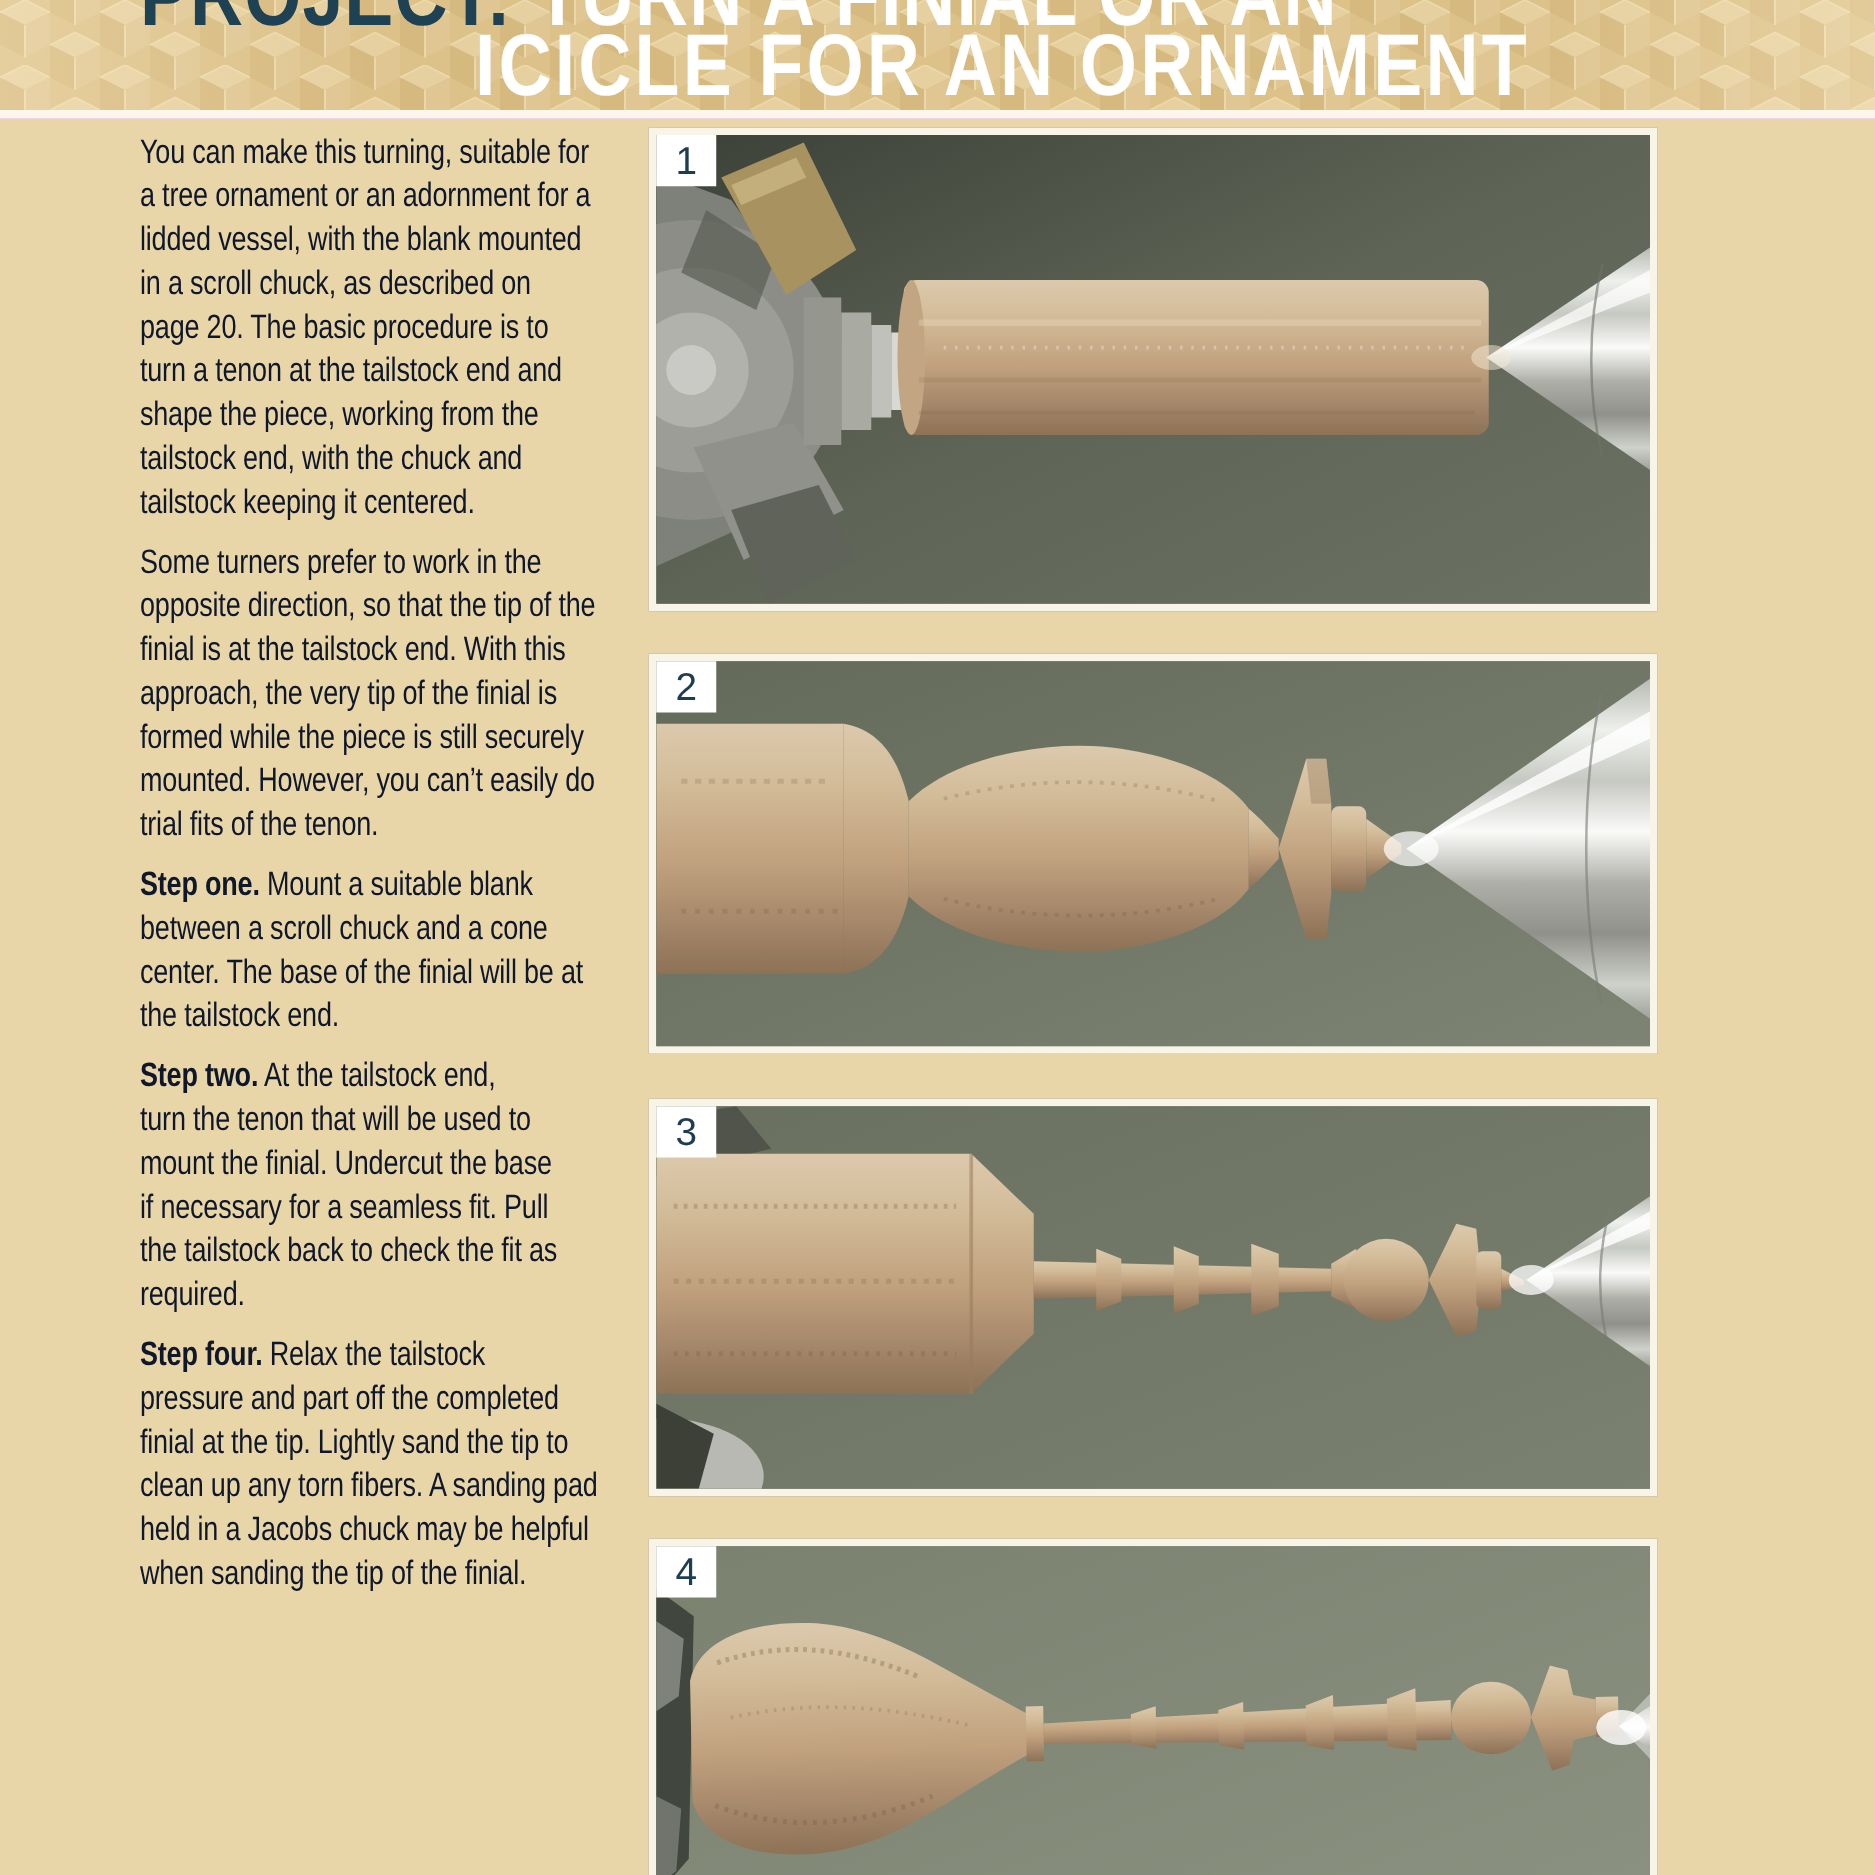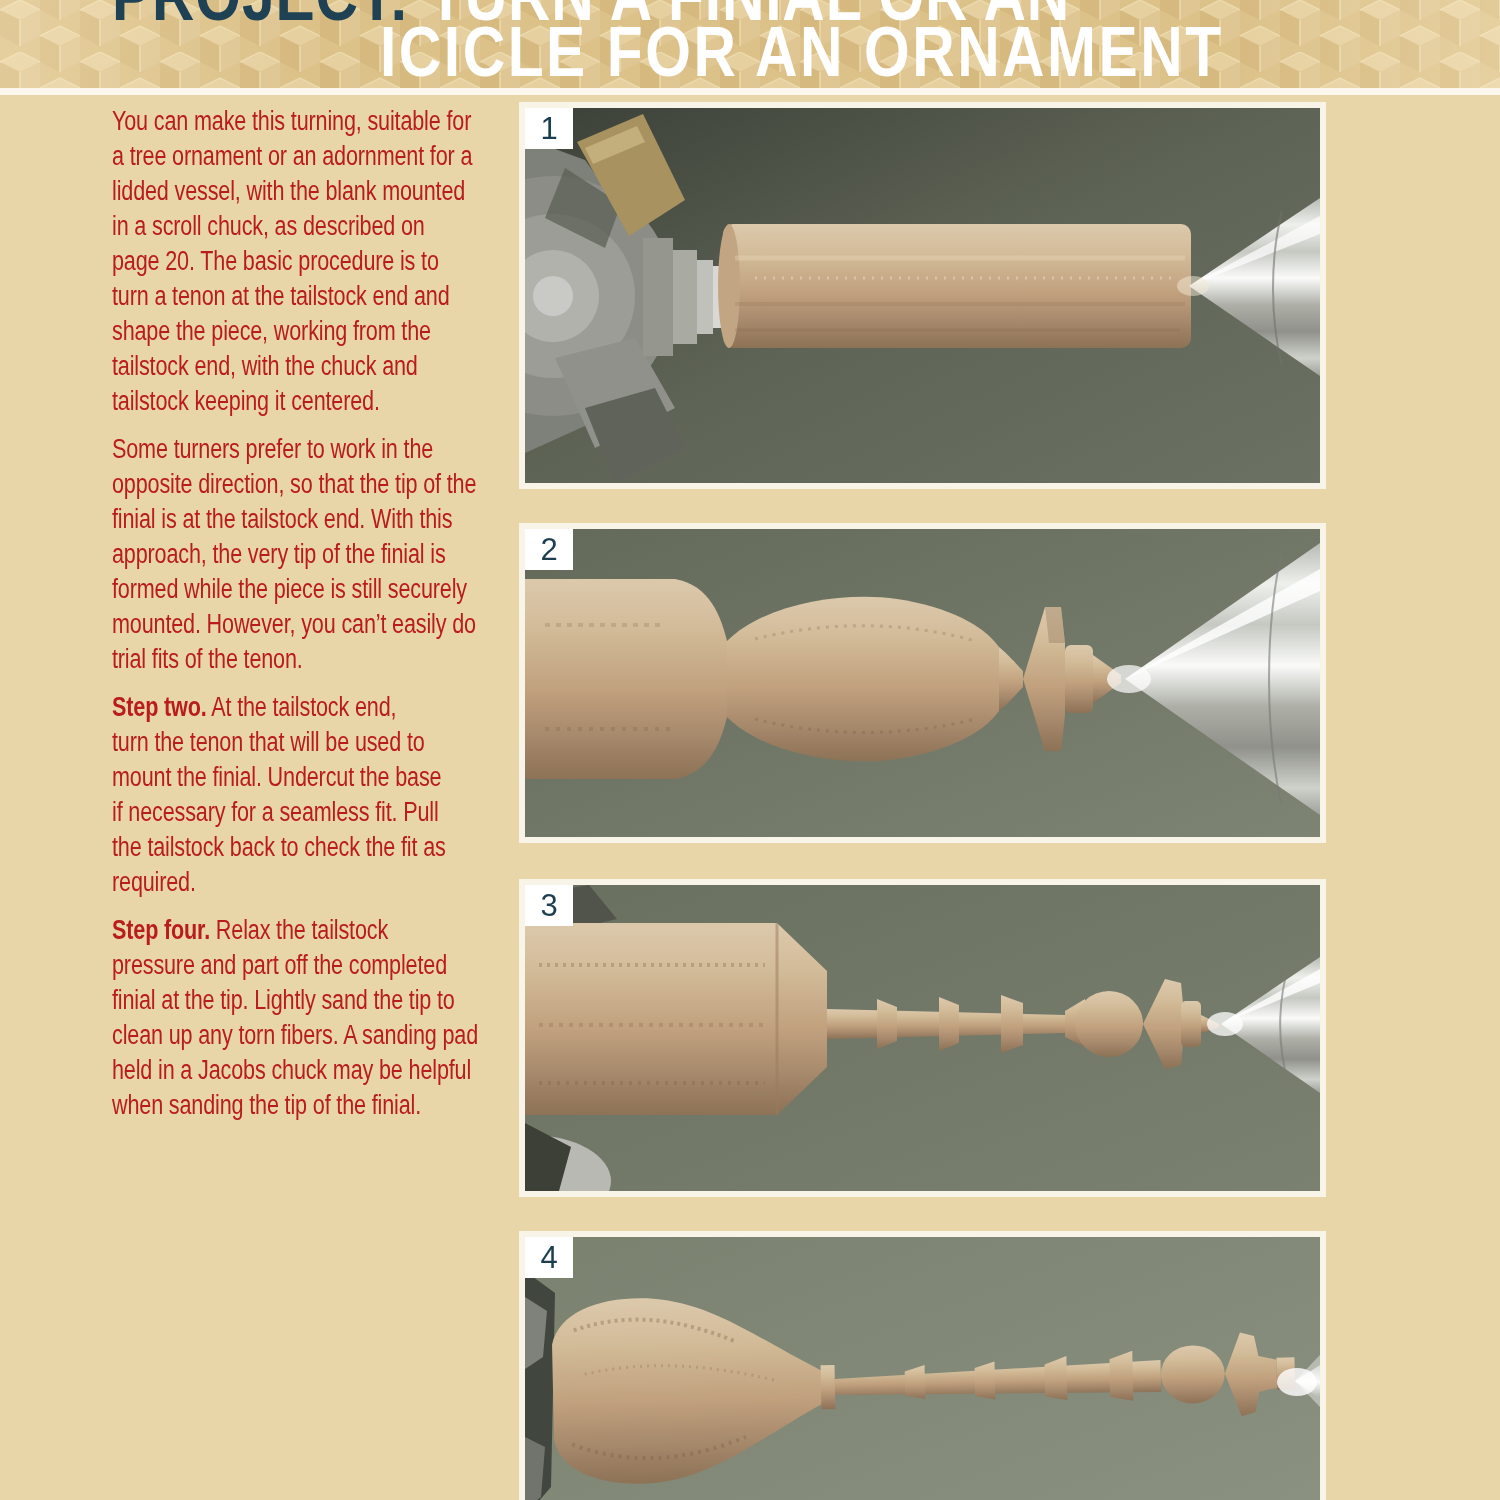--- a/index.html
+++ b/index.html
@@ -13,21 +13,21 @@
     position:absolute;left:0;top:0;width:1500px;height:88px;
     background:#d946ef;border-bottom:7px solid #fbf7ec;overflow:hidden;
   }
   .pattern-svg{position:absolute;left:0;top:0;width:100%;height:100%}
   .title-line{position:absolute;white-space:nowrap;font-weight:bold;transform-origin:0 0;}
   .t1{left:112px;top:-44px;font-size:70px;transform:scaleX(.84);color:#ffffff;letter-spacing:1px}
   .t1 .kicker{color:#1e4254}
   .t1 .rest{margin-left:22px}
   .t2{left:380px;top:12px;font-size:70px;transform:scaleX(.84);color:#ffffff;letter-spacing:3px}
   
-  .article{position:absolute;left:112px;top:104px;width:414px;color:#b91c1c}
+  .article{position:absolute;left:112px;top:104px;width:414px;color:#0f172a}
   .para{margin:0 0 13px 0}
   .bodyline{
     font-size:27px;line-height:35px;letter-spacing:-.2px;
     white-space:pre;transform:scaleX(.8);transform-origin:0 50%;
   }
   .bodyline b{font-weight:bold}
   
   .photo{
     position:absolute;left:519px;width:795px;
     border:6px solid #f8f4e8;background:#666c5c;
@@ -92,20 +92,26 @@
     <div class="para">
       <div class="bodyline">Some turners prefer to work in the</div>
       <div class="bodyline">opposite direction, so that the tip of the</div>
       <div class="bodyline">finial is at the tailstock end. With this</div>
       <div class="bodyline">approach, the very tip of the finial is</div>
       <div class="bodyline">formed while the piece is still securely</div>
       <div class="bodyline">mounted. However, you can’t easily do</div>
       <div class="bodyline">trial fits of the tenon.</div>
     </div>
     <div class="para">
+      <div class="bodyline"><b>Step one.</b> Mount a suitable blank</div>
+      <div class="bodyline">between a scroll chuck and a cone</div>
+      <div class="bodyline">center. The base of the finial will be at</div>
+      <div class="bodyline">the tailstock end.</div>
+    </div>
+    <div class="para">
       <div class="bodyline"><b>Step two.</b> At the tailstock end,</div>
       <div class="bodyline">turn the tenon that will be used to</div>
       <div class="bodyline">mount the finial. Undercut the base</div>
       <div class="bodyline">if necessary for a seamless fit. Pull</div>
       <div class="bodyline">the tailstock back to check the fit as</div>
       <div class="bodyline">required.</div>
     </div>
     <div class="para">
       <div class="bodyline"><b>Step four.</b> Relax the tailstock</div>
       <div class="bodyline">pressure and part off the completed</div>

